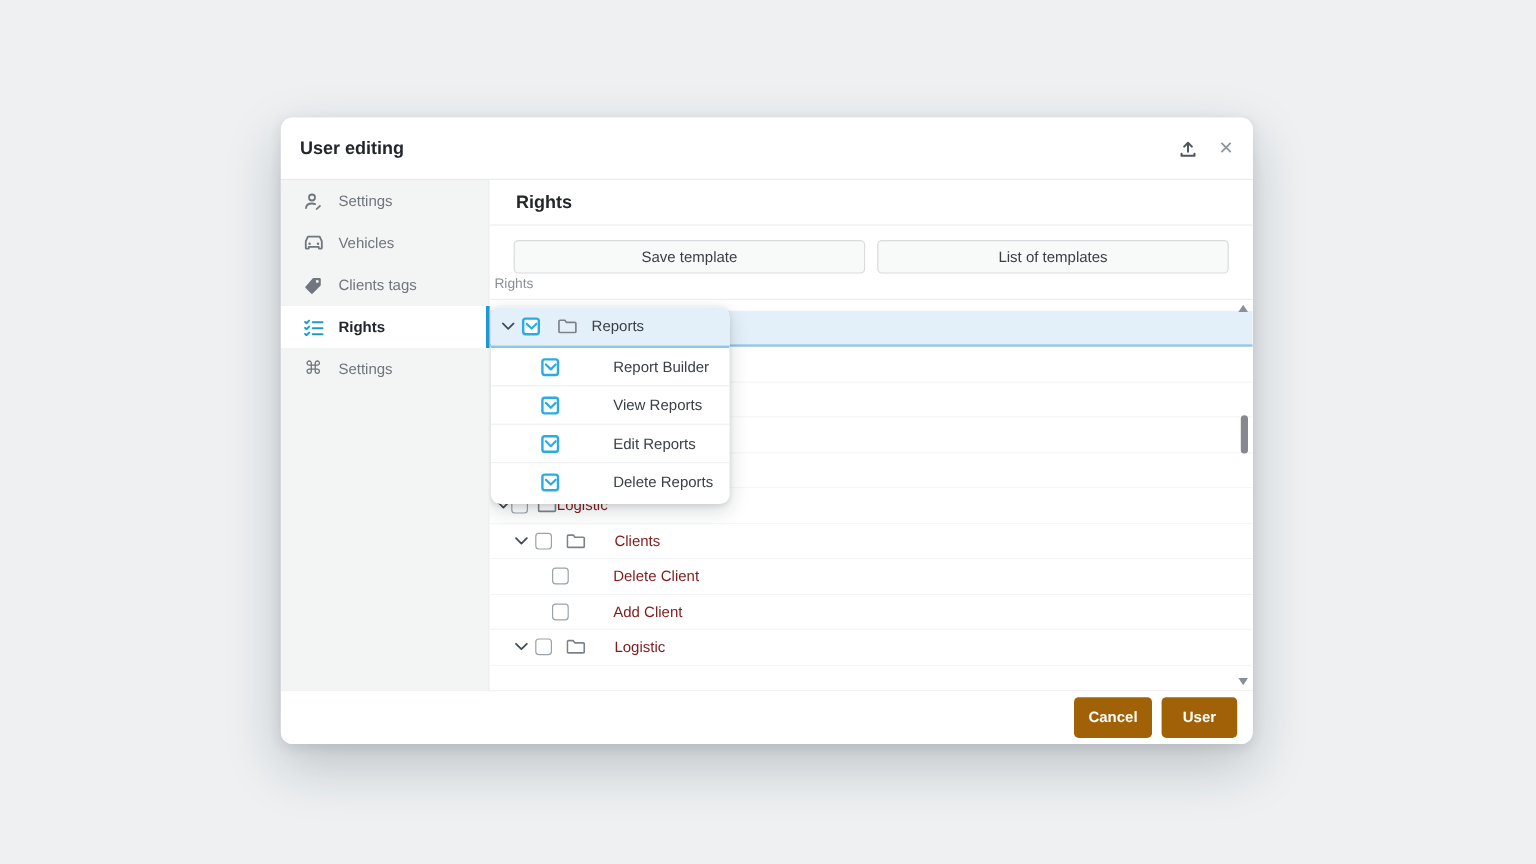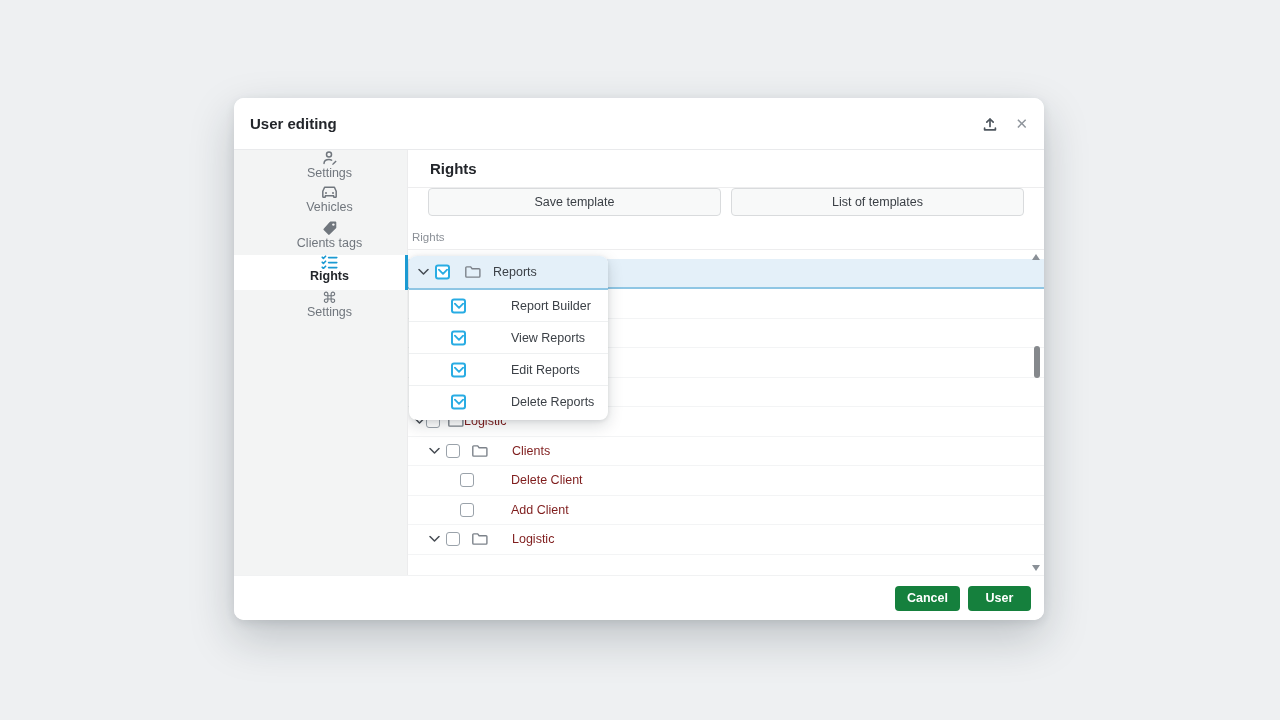--- a/index.html
+++ b/index.html
@@ -28,33 +28,33 @@
   .icon-btn { background:none; border:none; cursor:pointer; display:flex; align-items:center; justify-content:center; }
   .upload-btn { color:#4e565e; margin-right:16px; }
   .close-btn { color:#8f959c; font-size:15px; line-height:1; }
 
   
   .m-body { flex:1; display:flex; min-height:0; }
 
   
   .sidebar { width:174px; flex:0 0 174px; background:#f3f4f4; border-right:1px solid #ececed; }
   .s-item {
-    height:35px; display:flex; align-items:center; gap:0;
-    padding-left:18px; font-size:12.5px; color:#70767d; cursor:pointer; position:relative;flex-direction:column;
+    height:35px; display:flex; align-items:center; gap:12px;
+    padding-left:18px; font-size:12.5px; color:#70767d; cursor:pointer; position:relative;
   }
   .s-item .s-icon { width:18px; display:flex; justify-content:center; color:#70767d; }
   .s-item.active { background:#fff; color:#23262b; font-weight:bold; }
   .s-item.active .s-icon { color:#1b9ad2; }
   .s-item.active::after { content:""; position:absolute; right:-1px; top:0; bottom:0; width:3px; background:#1b9ad2; }
   .cmd-glyph { font-size:15px; line-height:1; }
 
   
   .main { flex:1; display:flex; flex-direction:column; min-width:0; background:#fff; }
   .main-title { flex:0 0 38px; line-height:37px; padding:0 22px; font-size:15px; font-weight:bold; color:#23262b; border-bottom:1px solid #ededee; }
-  .btn-row { flex:0 0 40px; display:flex; align-items:flex-start; gap:10px; padding:0 20px; }
+  .btn-row { flex:0 0 40px; display:flex; align-items:flex-end; gap:10px; padding:0 20px; }
   .tmpl-btn {
     flex:1; height:28px; background:#f8f9f9; border:1px solid #d9dbdd; border-radius:4px;
     font-family:inherit; font-size:12.5px; color:#3a3f45; cursor:pointer;
   }
   .section-label { flex:0 0 22px; padding:3px 0 0 4px; font-size:11.5px; color:#8b9097; border-bottom:1px solid #ededee; }
 
   
   .tree { position:relative; flex:1; overflow:hidden; padding-top:9px; }
   .trow { height:29.5px; position:relative; border-bottom:1px solid #f3f4f5; font-size:12.5px; color:#7f1d1d; cursor:pointer; background:#fff; }
   .trow.hl { background:#e4f0f9; border-bottom:2px solid #8fc6e4; height:30px; }
@@ -90,22 +90,22 @@
   
   .sb { position:absolute; right:3px; top:1px; bottom:1px; width:9px; z-index:6; }
   .sb-up, .sb-down { position:absolute; left:0; width:0; height:0; border-left:4.5px solid transparent; border-right:4.5px solid transparent; cursor:pointer; }
   .sb-up { top:3px; border-bottom:6px solid #8a9097; }
   .sb-down { bottom:3px; border-top:6px solid #8a9097; }
   .sb-thumb { position:absolute; left:1.5px; top:95px; width:6px; height:32px; background:#85888c; border-radius:3px; cursor:grab; }
 
   
   .m-footer { flex:0 0 45px; display:flex; align-items:center; justify-content:flex-end; gap:8px; padding:0 13px; background:#fff; border-top:1px solid #f1f2f3; }
   .btn-primary {
-    min-width:63px; height:25px; padding:0 12px; border:none; border-radius:4px;
-    background:#15803d; color:#fff; font-family:inherit; font-size:12.5px; font-weight:bold; cursor:pointer;
+    min-width:63px; height:34px; padding:0 12px; border:none; border-radius:4px;
+    background:#a16207; color:#fff; font-family:inherit; font-size:12.5px; font-weight:bold; cursor:pointer;
   }
 </style>
 </head>
 <body>
 
 <div class="modal">
 
   <div class="m-header">
     <div class="m-title">User editing</div>
     <button class="icon-btn upload-btn">

